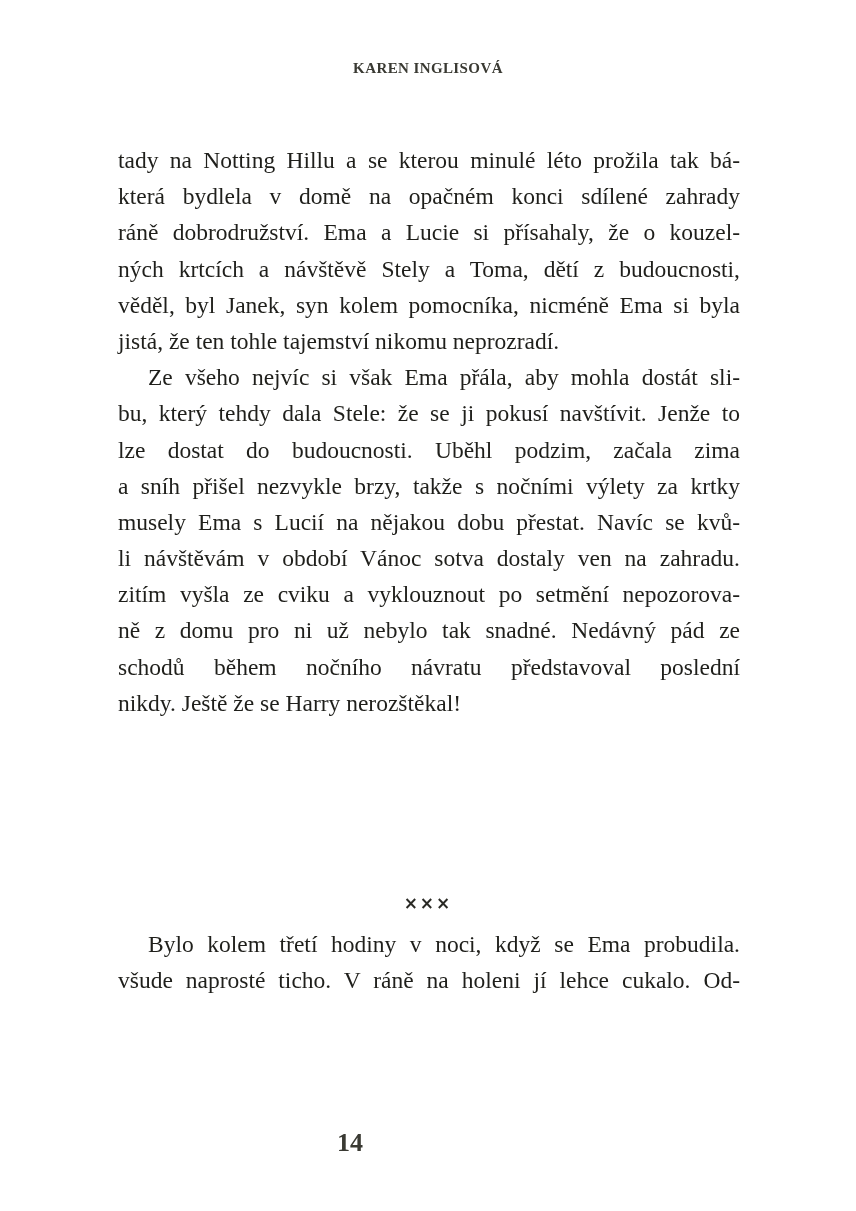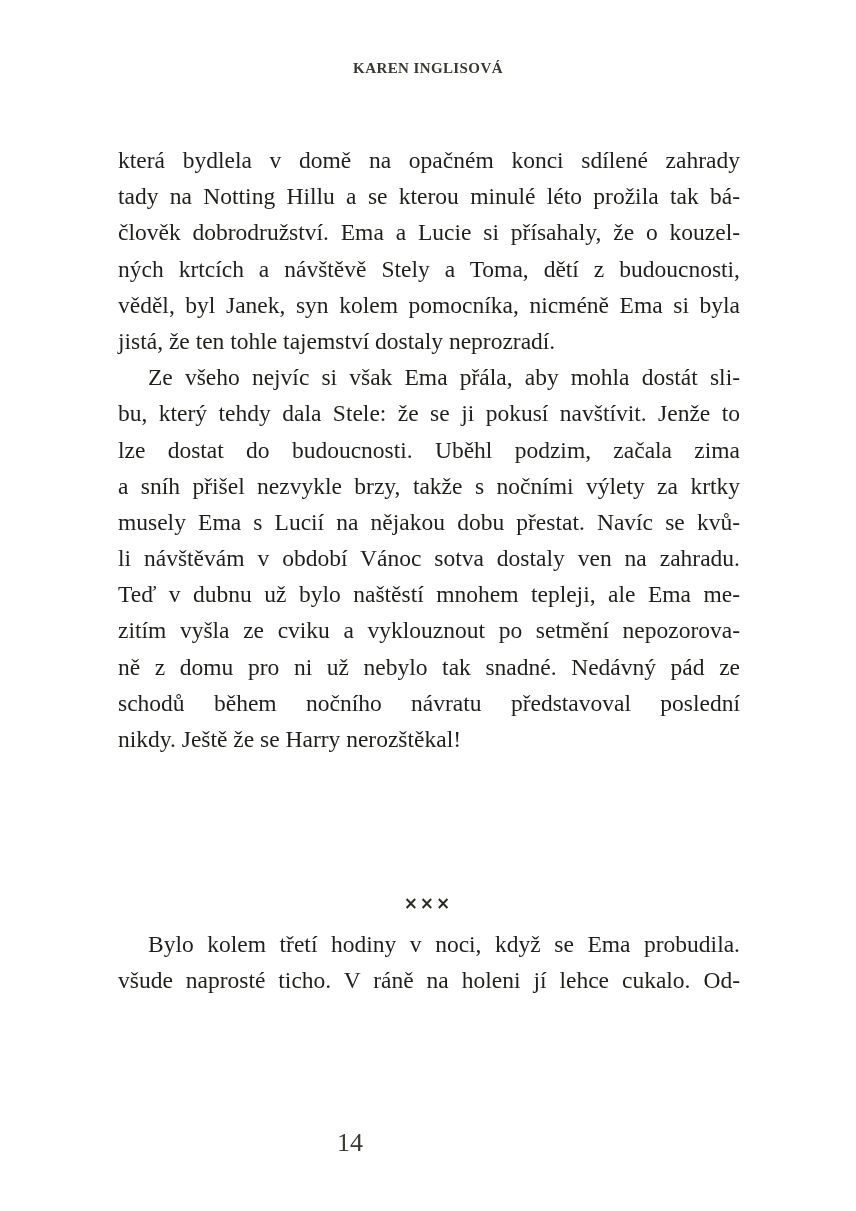--- a/index.html
+++ b/index.html
@@ -59,48 +59,47 @@
       letter-spacing: 2px;
       color: #2a2a25;
     }
     .page-number {
       position: absolute;
       top: 1128px;
       left: 0;
       width: 700px;
       text-align: center;
       font-size: 26px;
-      font-weight: normal;
+      font-weight: bold;
       color: #3a3a33;
     }
   </style>
 </head>
 <body>
 
 <div class="running-header">KAREN INGLISOVÁ</div>
 
 <div class="text-block" id="block1">
 
   <div>
+    <div class="line">tady na Notting Hillu a se kterou minulé léto prožila tak bá-</div>
     <div class="line">která bydlela v domě na opačném konci sdílené zahrady</div>
-    <div class="line">tady na Notting Hillu a se kterou minulé léto prožila tak bá-</div>
-    <div class="line">člověk dobrodružství. Ema a Lucie si přísahaly, že o kouzel-</div>
+    <div class="line">ráně dobrodružství. Ema a Lucie si přísahaly, že o kouzel-</div>
     <div class="line">ných krtcích a návštěvě Stely a Toma, dětí z budoucnosti,</div>
     <div class="line">věděl, byl Janek, syn kolem pomocníka, nicméně Ema si byla</div>
-    <div class="line last">jistá, že ten tohle tajemství dostaly neprozradí.</div>
+    <div class="line last">jistá, že ten tohle tajemství nikomu neprozradí.</div>
   </div>
 
   <div>
     <div class="line indent">Ze všeho nejvíc si však Ema přála, aby mohla dostát sli-</div>
     <div class="line">bu, který tehdy dala Stele: že se ji pokusí navštívit. Jenže to</div>
     <div class="line">lze dostat do budoucnosti. Uběhl podzim, začala zima</div>
     <div class="line">a sníh přišel nezvykle brzy, takže s nočními výlety za krtky</div>
     <div class="line">musely Ema s Lucií na nějakou dobu přestat. Navíc se kvů-</div>
     <div class="line">li návštěvám v období Vánoc sotva dostaly ven na zahradu.</div>
-    <div class="line">Teď v dubnu už bylo naštěstí mnohem tepleji, ale Ema me-</div>
     <div class="line">zitím vyšla ze cviku a vyklouznout po setmění nepozorova-</div>
     <div class="line">ně z domu pro ni už nebylo tak snadné. Nedávný pád ze</div>
     <div class="line">schodů během nočního návratu představoval poslední</div>
     <div class="line last">nikdy. Ještě že se Harry nerozštěkal!</div>
   </div>
 </div>
 
 <div class="separator">×××</div>
 
 <div class="text-block" id="block2">

